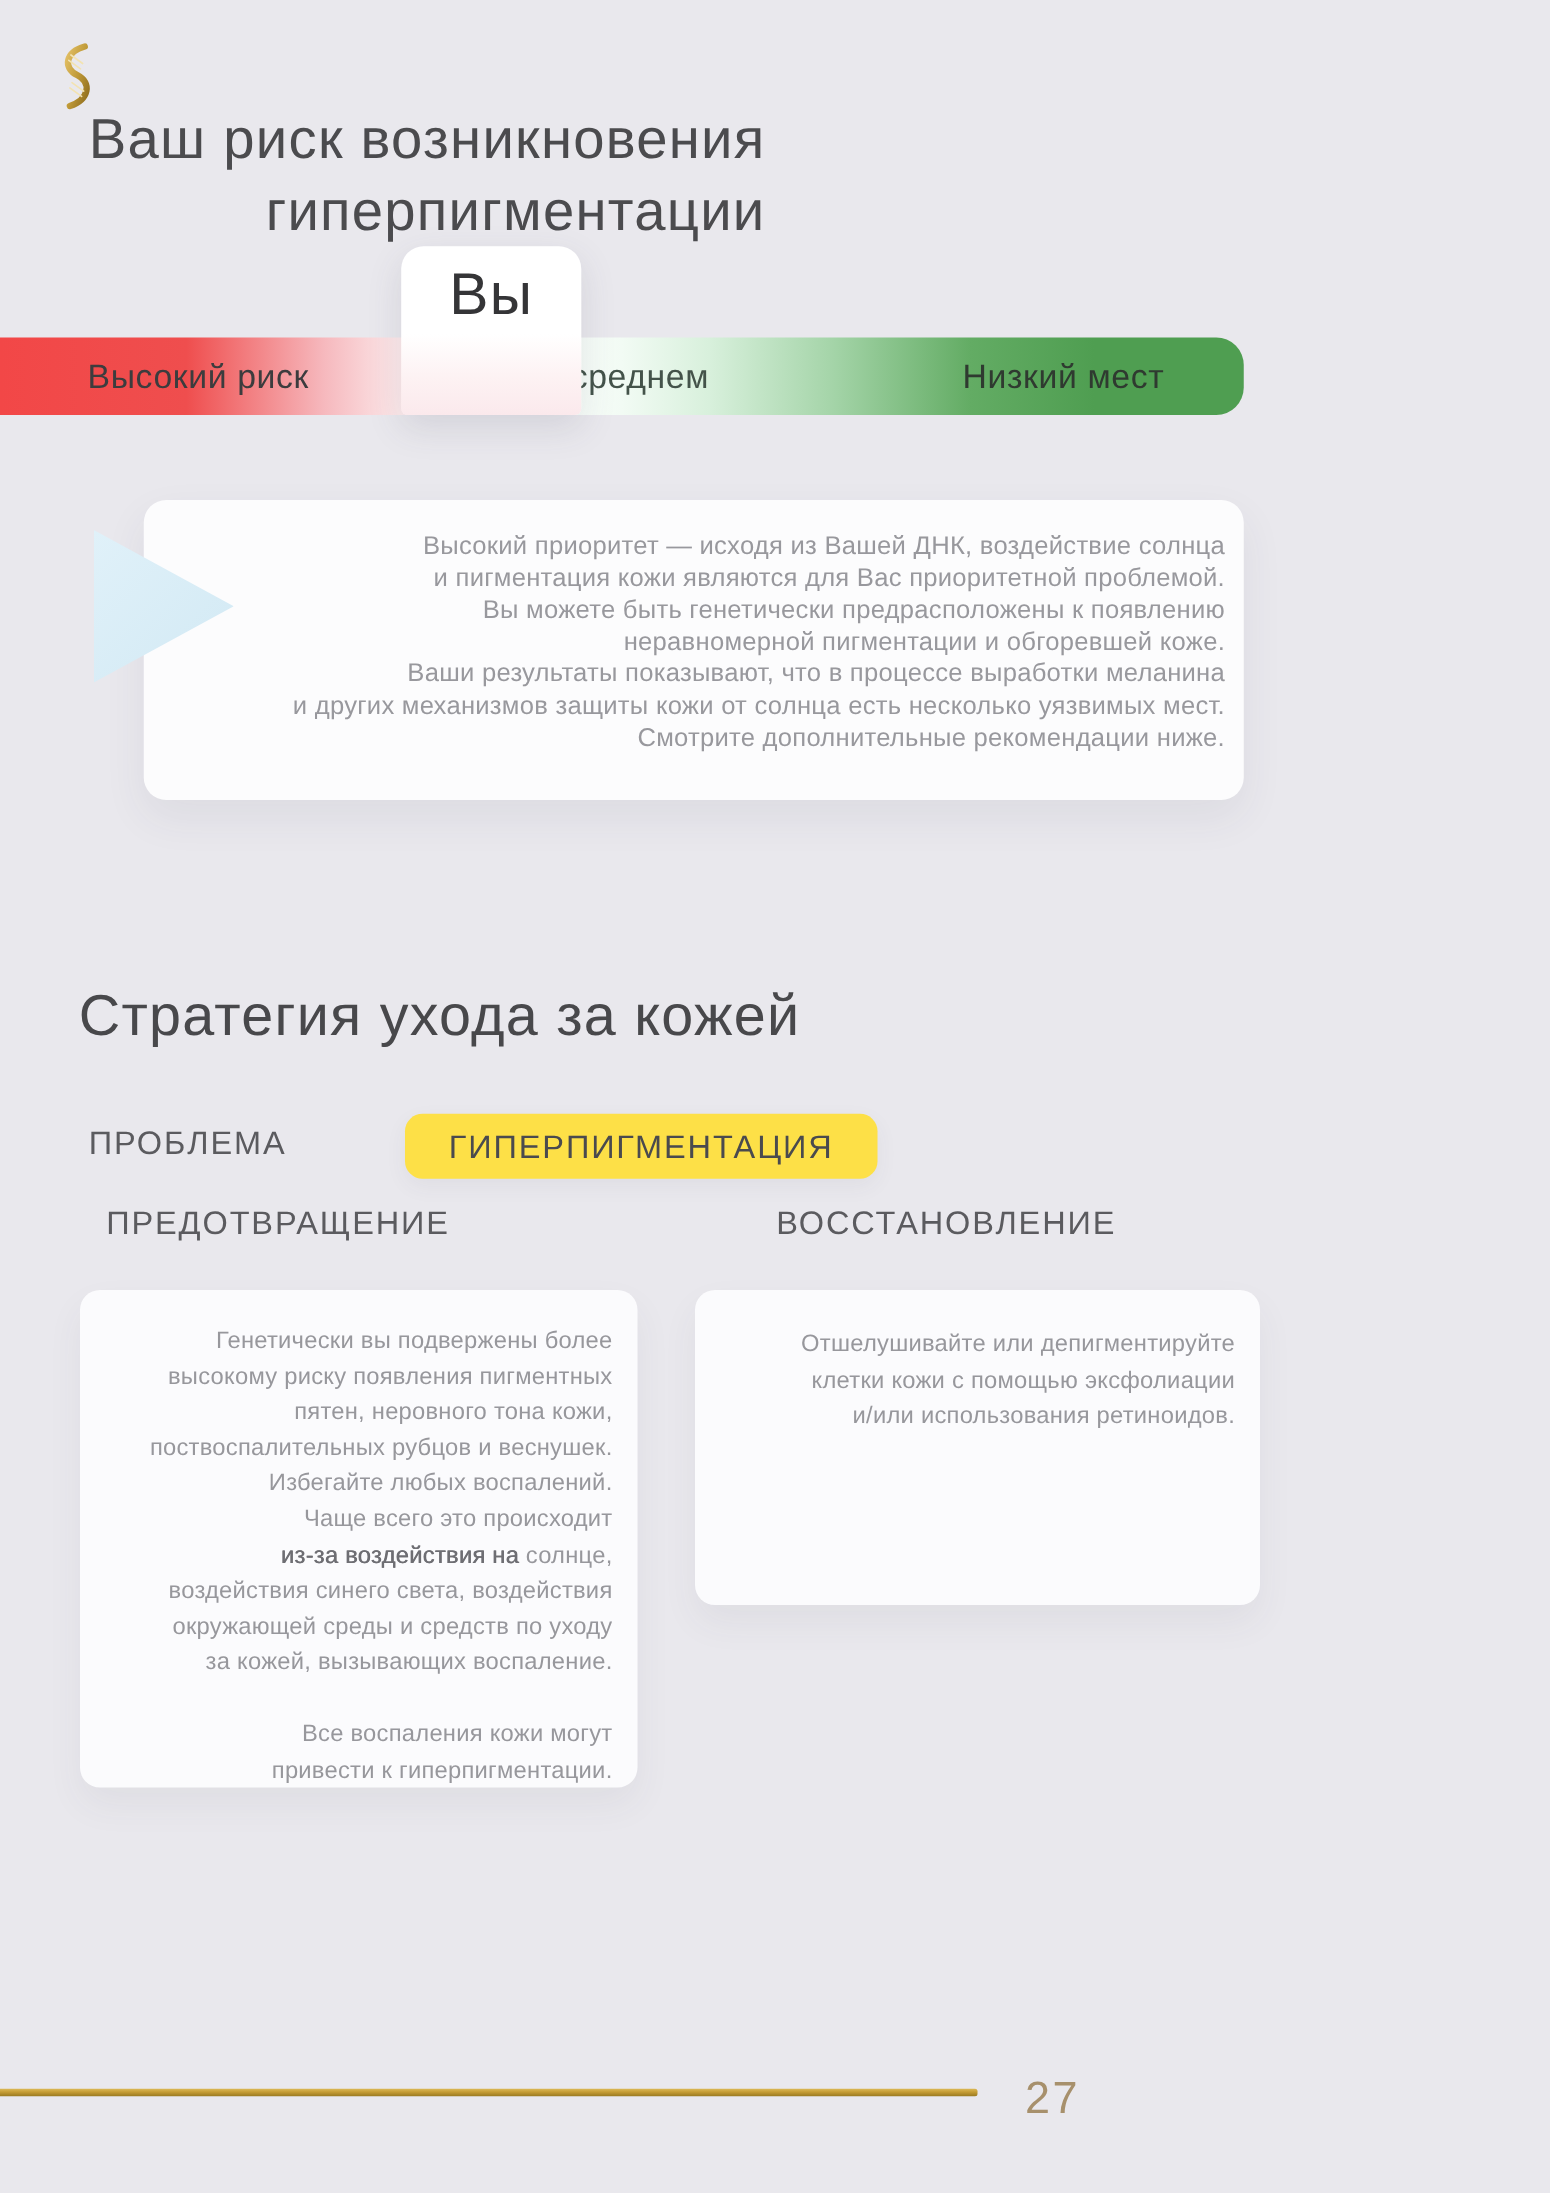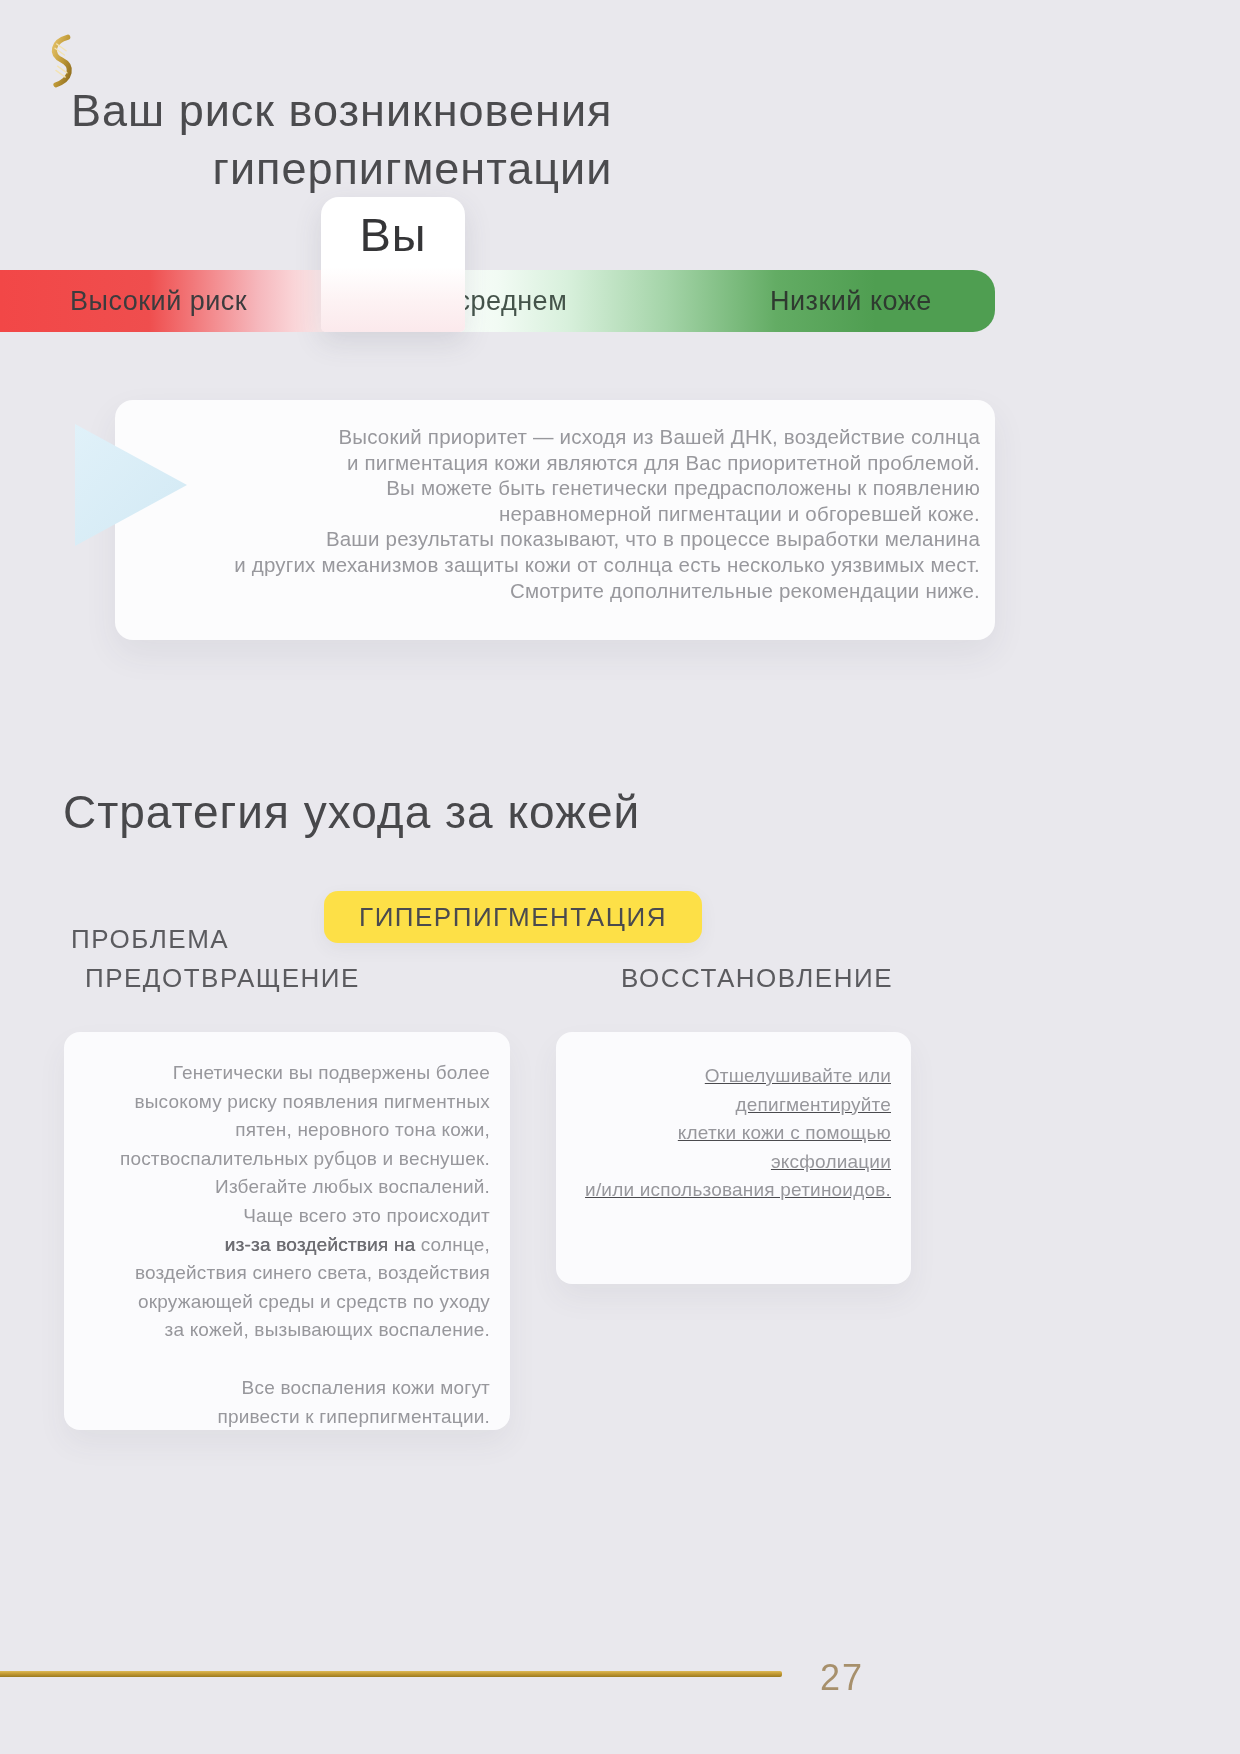--- a/index.html
+++ b/index.html
@@ -107,21 +107,21 @@
     letter-spacing: 1px;
     color: #48484b;
   }
   .kicker {
     position: absolute;
     font-size: 26px;
     font-weight: 300;
     letter-spacing: 1.5px;
     color: #5b5b5f;
   }
-  .kicker.problem    { left: 71px;  top: 924px; }
+  .kicker.problem    { left: 71px;  top: 899px; }
   .kicker.prevention { left: 85px;  top: 963px; }
   .kicker.recovery   { left: 621px; top: 963px; }
   .problem-pill {
     position: absolute;
     left: 324px; top: 891px;
     width: 378px; height: 52px;
     background: #fde047;
     border-radius: 14px;
     box-shadow: 0 6px 18px rgba(60,60,90,0.06);
     display: flex; align-items: center; justify-content: center;
@@ -132,21 +132,21 @@
     z-index: 2;
   }
   
   .strategy-card {
     position: absolute;
     background: #fbfbfd;
     border-radius: 16px;
     box-shadow: 0 14px 30px rgba(60,60,90,0.06);
   }
   .strategy-card.left  { left: 64px;  top: 1032px; width: 446px; height: 398px; }
-  .strategy-card.right { left: 556px; top: 1032px; width: 355px; height: 252px; text-decoration: underline; }
+  .strategy-card.right { left: 556px; top: 1032px; width: 452px; height: 252px; }
   .card-text {
     font-size: 19px;
     font-weight: 400;
     line-height: 28.6px;
     letter-spacing: 0.2px;
     color: #97979c;
     white-space: pre-line;
   }
   .strategy-card.left  .card-inner { padding: 27px 20px 0 26px; }
   .strategy-card.right .card-inner { padding: 30px 20px 0 28px; }
@@ -188,21 +188,21 @@
     <path d="M28 4 C10 9 7 24 21 31 C35 38 32 54 14 60" fill="none" stroke="url(#gold)" stroke-width="6" stroke-linecap="round"></path>
     <path d="M15 12 L26 20 M13 17 L24 25 M16 38 L27 46 M14 43 L25 51" fill="none" stroke="#f3e3b2" stroke-width="1.6" stroke-linecap="round"></path>
   </svg>
 
   <h1 class="page-title">Ваш риск возникновения
 гиперпигментации</h1>
 
   <div class="risk-bar">
     <span class="risk-label high">Высокий риск</span>
     <span class="risk-label medium">В среднем</span>
-    <span class="risk-label low">Низкий коже</span>
+    <span class="risk-label low">Низкий мест</span>
   </div>
   <div class="you-card">
     <span class="you-text">Вы</span>
   </div>
 
   <div class="summary-card"></div>
   <div class="triangle-icon"></div>
   <p class="summary-text">Высокий приоритет — исходя из Вашей ДНК, воздействие солнца
 и пигментация кожи являются для Вас приоритетной проблемой.
 Вы можете быть генетически предрасположены к появлению

